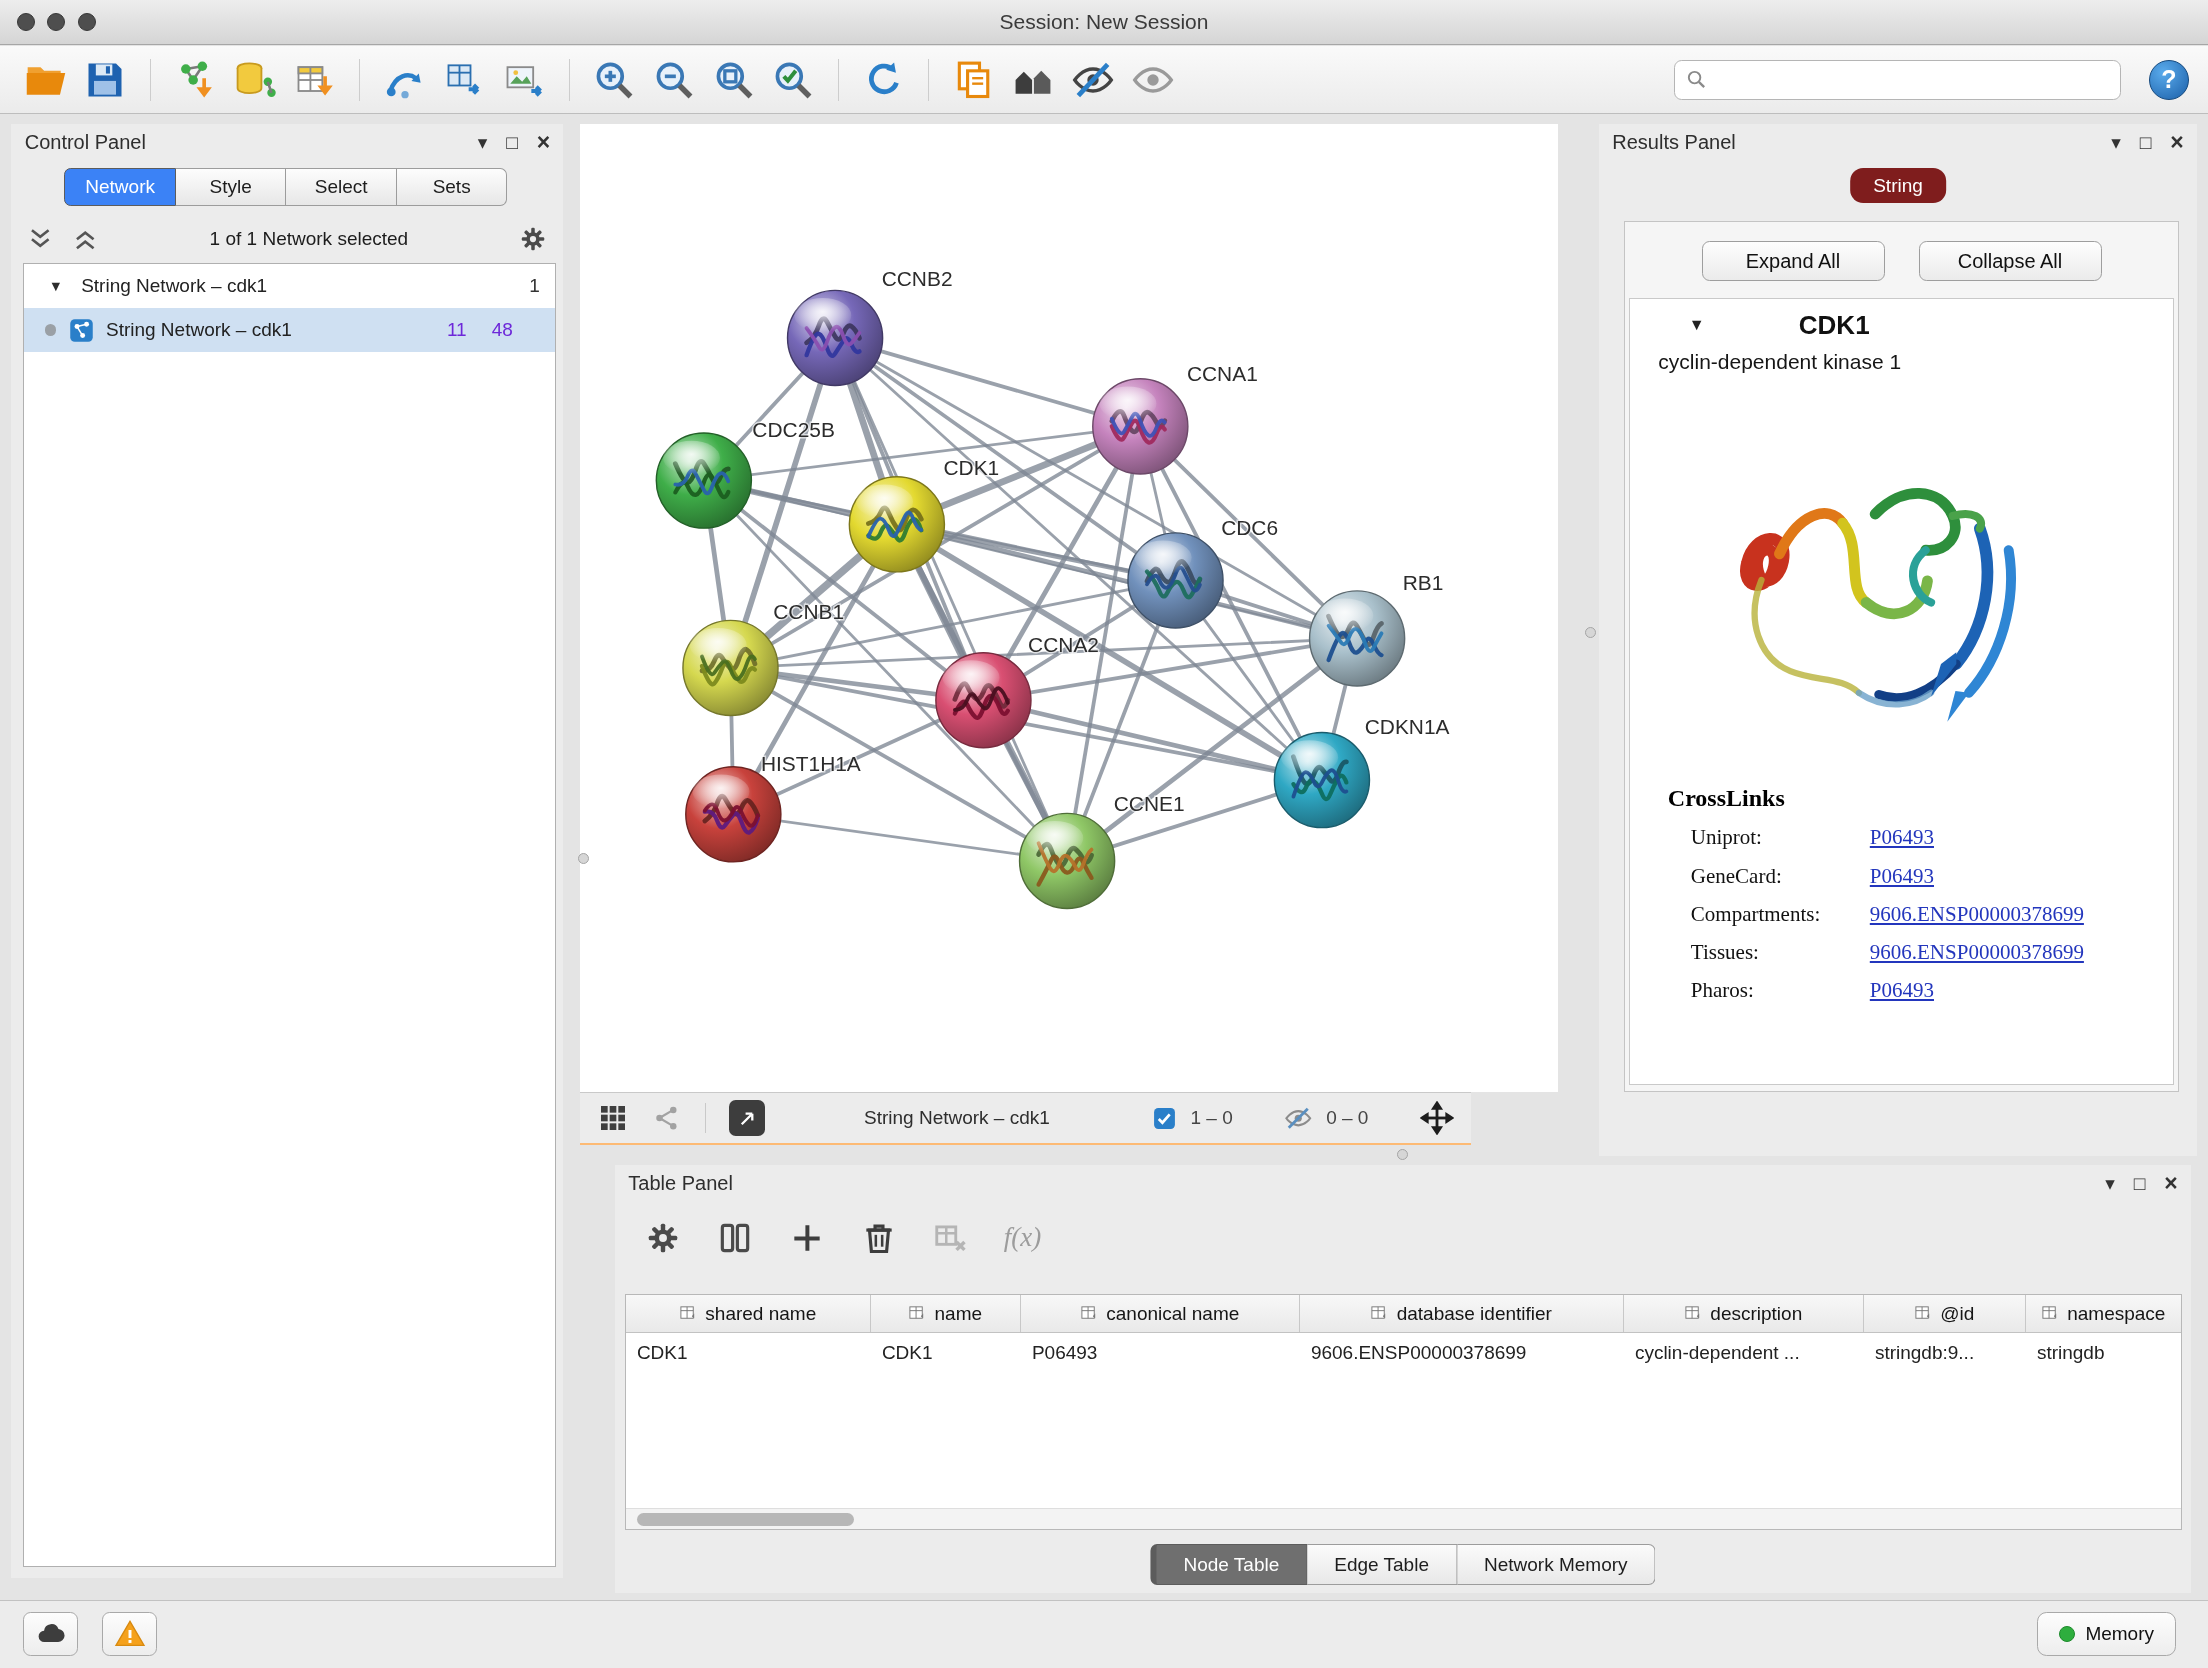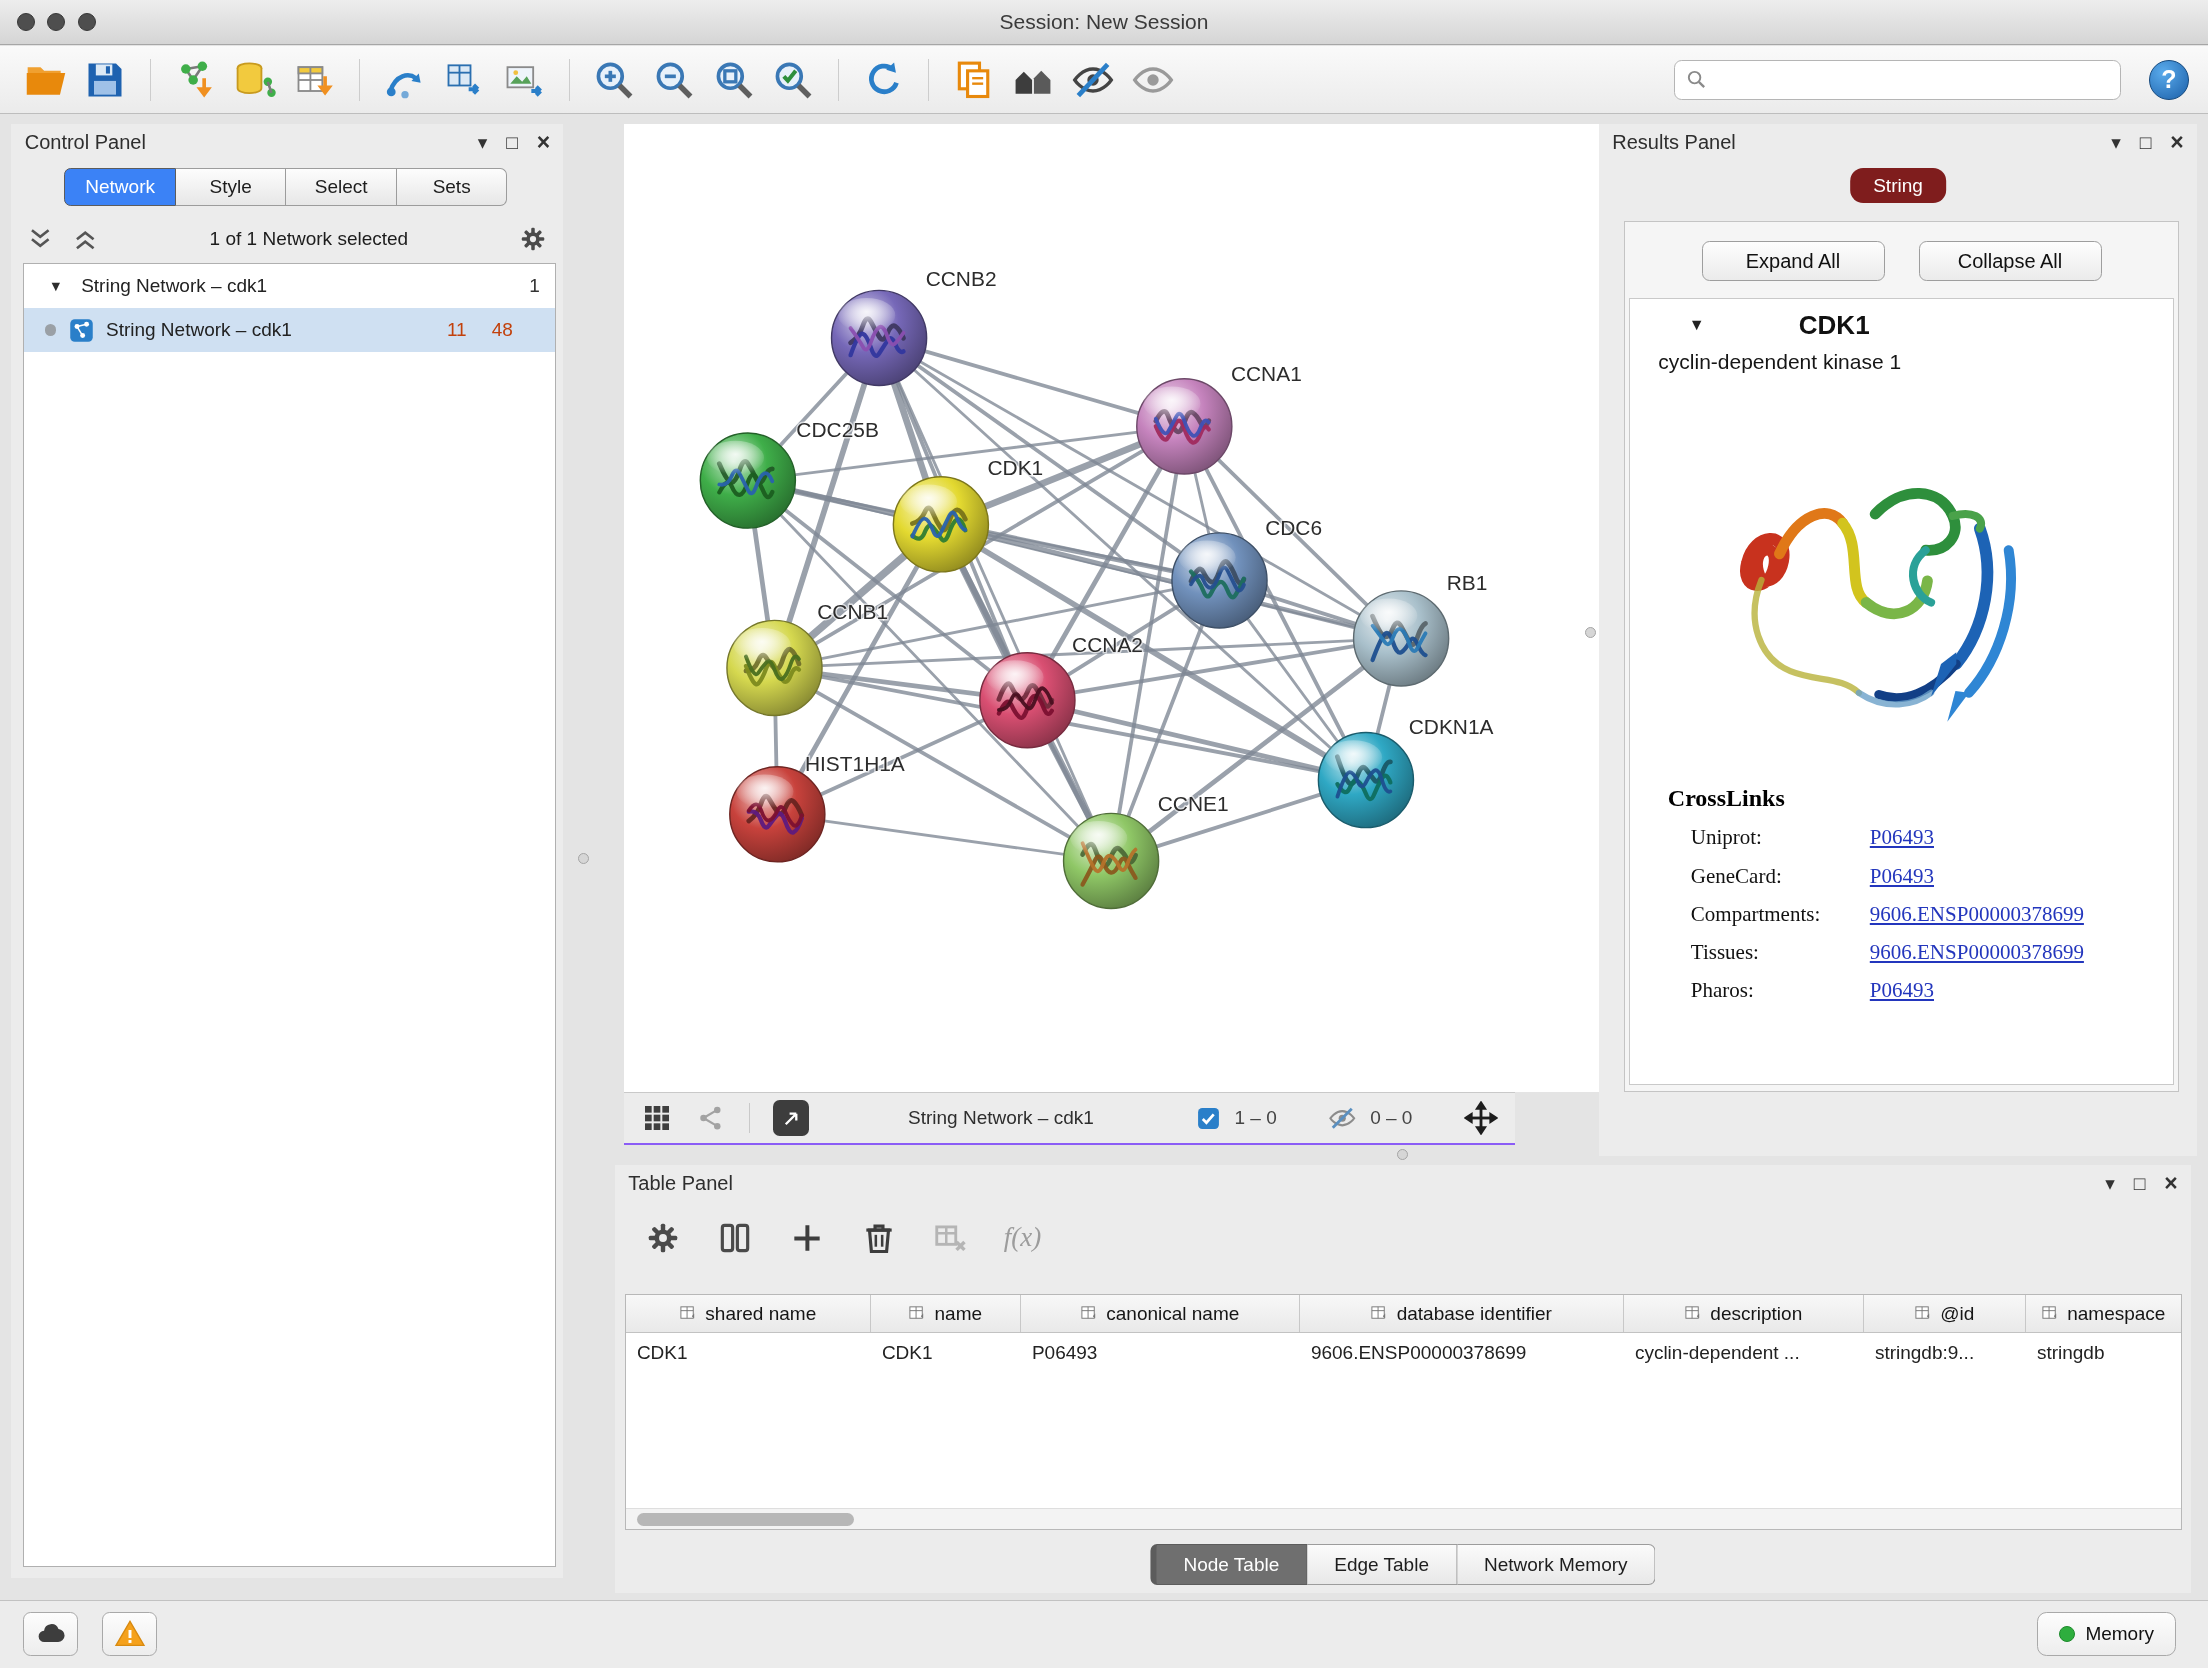--- a/index.html
+++ b/index.html
@@ -46,25 +46,25 @@
   .tab.active{background:#3b82f6;color:#fff;border-color:#5c5c5c}
   .cp-selrow{position:absolute;left:15px;top:93px;right:15px;height:44px;display:flex;align-items:center;gap:16px}
   .selstatus{flex:1;text-align:center;font-size:19px;color:#1c1c1c}
   .cp-tree{position:absolute;left:11.4px;top:139px;right:7.6px;bottom:11.4px;background:#fff;border:1px solid #b0b0b0;overflow:hidden}
   .tree-row{display:flex;align-items:center;height:44px;font-size:19px;gap:11.4px;padding:0 15px}
   .tree-row .tri{font-size:14.3px;color:#2d2d2d;width:21px}
   .tree-row.root{padding-left:25px}
   .tree-row.child{padding-left:21px;background:#cfe0f2}
   .tlabel{white-space:nowrap}
   .tcount{margin-left:auto;color:#333}
-  .tcounts{margin-left:auto;display:flex;gap:25px;color:#c2410c;padding-right:27px}
+  .tcounts{margin-left:auto;display:flex;gap:25px;color:#6d28d9;padding-right:27px}
   .graydot{width:11.4px;height:11.4px;border-radius:50%;background:#9aa0a6}
 
   
-  #network-area{left:624px;top:124px;width:891px;height:1021px;background:#8b5cf6}
+  #network-area{left:580px;top:124px;width:891px;height:1021px;background:#fdba74}
   #net-svg{display:block;width:978px;height:968px;background:#fff}
   .node-label{font-family:"Liberation Sans",sans-serif;font-size:22px;fill:#2c2c2c;
     paint-order:stroke;stroke:#ffffff;stroke-opacity:.65;stroke-width:3px}
   .net-footer{height:51px;background:#ececec;border-top:1px solid #c9c9c9;
     display:flex;align-items:center;padding:0 17px;gap:23px}
   .nf-title{font-size:19px;color:#2e2e2e;margin-left:76px;white-space:nowrap}
   .nf-right{margin-left:auto;display:flex;align-items:center;gap:13.3px}
   .nf-count{font-size:19px;color:#444}
   .nf-gap{width:25px}
   .annotbtn{width:36px;height:36px;border-radius:6.7px;background:#3d3d3d;display:flex;align-items:center;justify-content:center}

